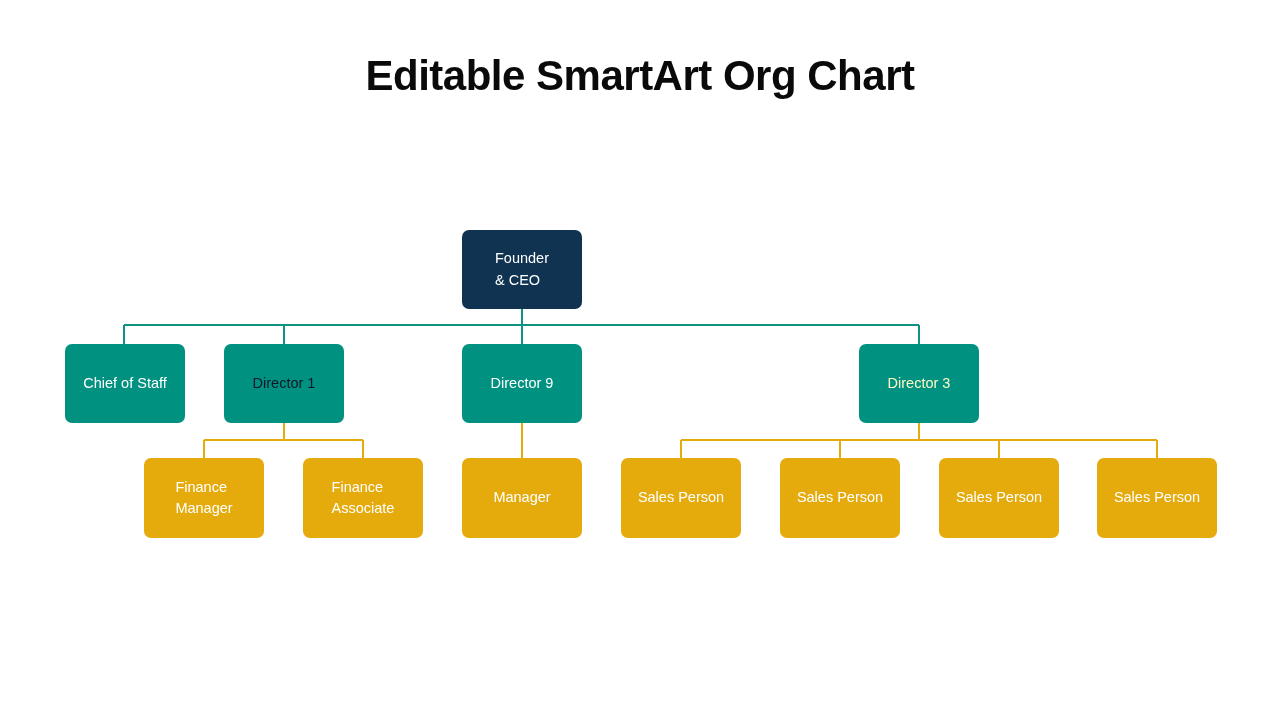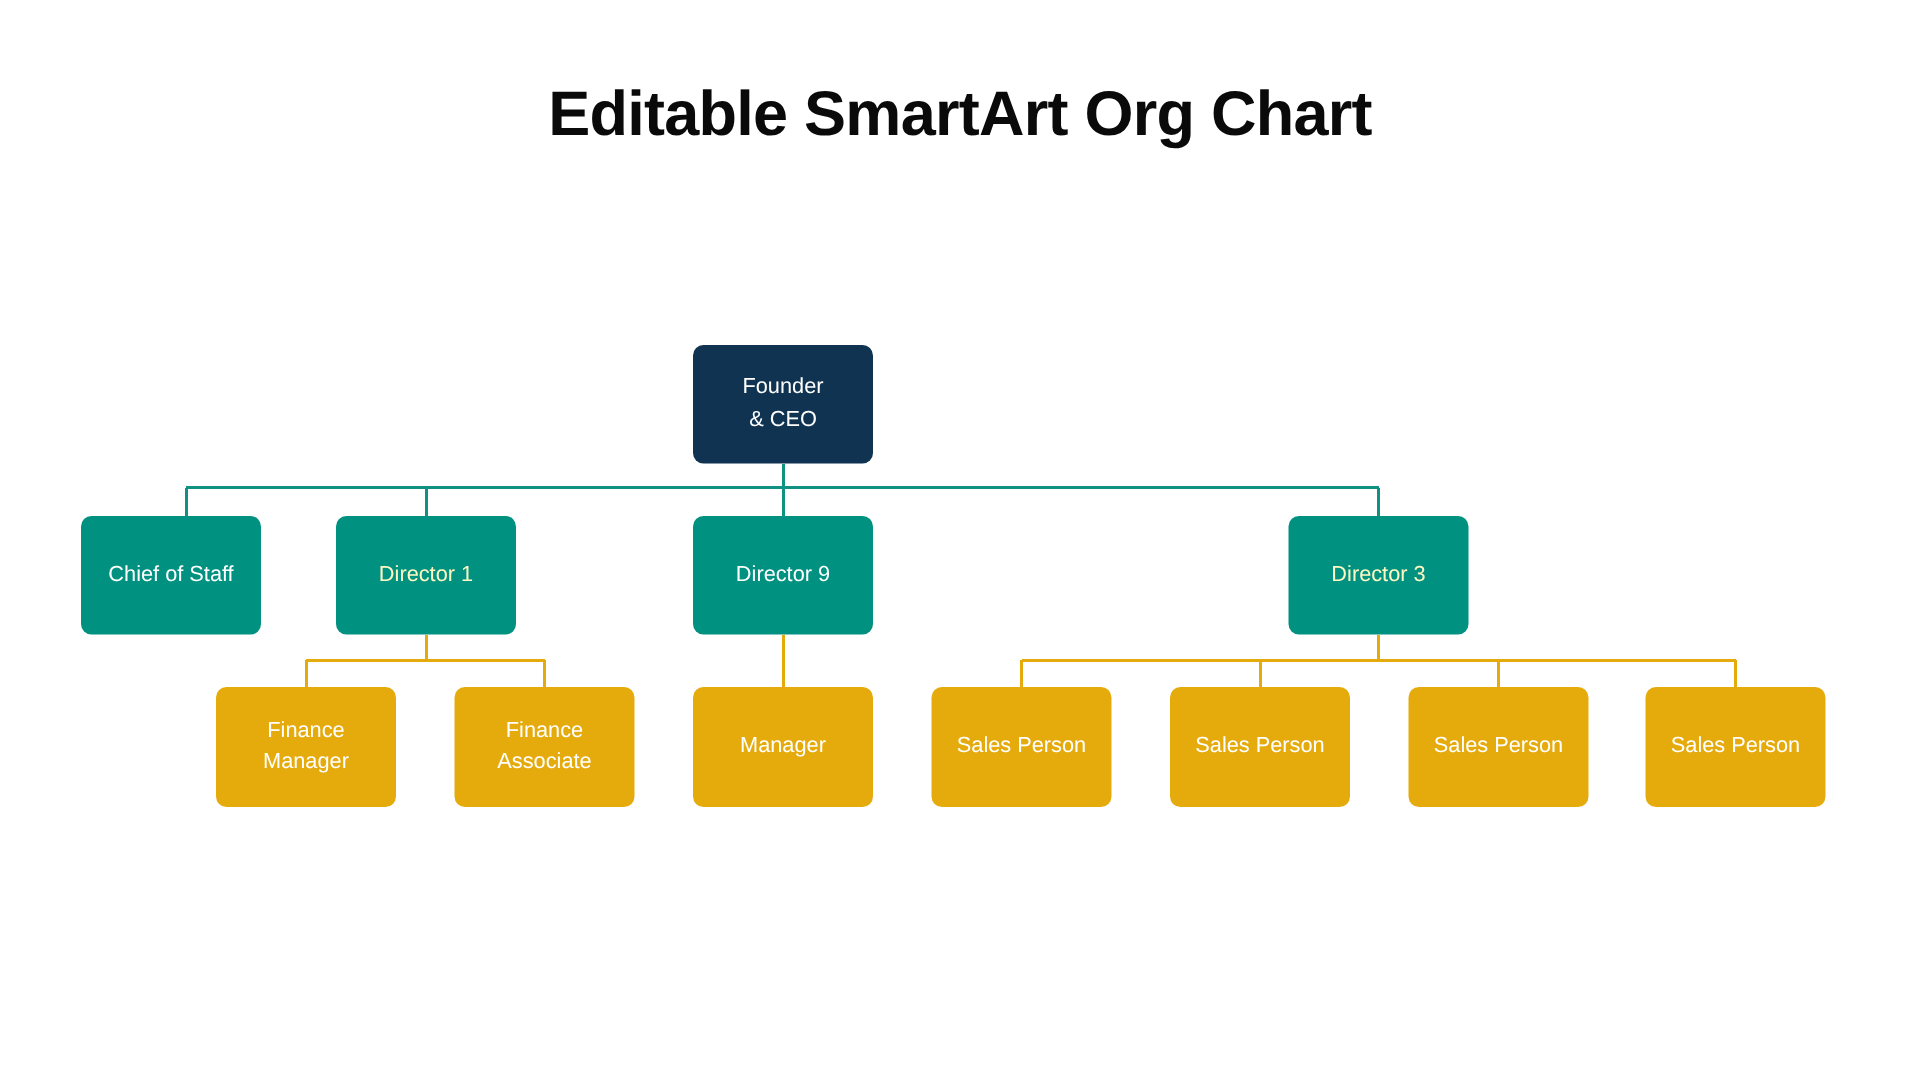--- a/index.html
+++ b/index.html
@@ -39,21 +39,21 @@
     height: 720px;
     pointer-events: none;
   }
   .node {
     position: absolute;
     box-sizing: border-box;
     border-radius: 7px;
     display: flex;
     align-items: center;
     justify-content: center;
-    text-align: center;
+    text-align: left;
     color: #ffffff;
     font-size: 14.5px;
     line-height: 1.45;
     padding: 4px 6px;
   }
   .node.level-root { font-size: 14.5px; }
   .node.level-mid  { font-size: 14.5px; }
   .node.level-leaf { font-size: 14.5px; }
   .node-label {
     display: block;
@@ -85,24 +85,24 @@
       <line x1="840" y1="440" x2="840" y2="458" stroke="#e5ab0d" stroke-width="2" shape-rendering="crispEdges"></line>
       <line x1="999" y1="440" x2="999" y2="458" stroke="#e5ab0d" stroke-width="2" shape-rendering="crispEdges"></line>
       <line x1="1157" y1="440" x2="1157" y2="458" stroke="#e5ab0d" stroke-width="2" shape-rendering="crispEdges"></line>
     </svg>
 
   <div id="node-layer">
       <div class="node level-root" style="left: 462px; top: 230px; width: 120px; height: 79px; background: rgb(15, 51, 80); color: rgb(255, 255, 255);">
         <span class="node-label">Founder
 &amp; CEO</span>
       </div>
-      <div class="node level-mid" style="left: 54px; top: 344px; width: 120px; height: 79px; background: rgb(0, 145, 128); color: rgb(255, 255, 255);">
+      <div class="node level-mid" style="left: 65px; top: 344px; width: 120px; height: 79px; background: rgb(0, 145, 128); color: rgb(255, 255, 255);">
         <span class="node-label">Chief of Staff</span>
       </div>
-      <div class="node level-mid" style="left: 224px; top: 344px; width: 120px; height: 79px; background: rgb(0, 145, 128); color: #fef9c3;">
+      <div class="node level-mid" style="left: 224px; top: 344px; width: 120px; height: 79px; background: rgb(0, 145, 128); color: #0f172a;">
         <span class="node-label">Director 1</span>
       </div>
       <div class="node level-mid" style="left: 462px; top: 344px; width: 120px; height: 79px; background: rgb(0, 145, 128); color: rgb(255, 255, 255);">
         <span class="node-label">Director 9</span>
       </div>
       <div class="node level-mid" style="left: 859px; top: 344px; width: 120px; height: 79px; background: rgb(0, 145, 128); color: #fef9c3;">
         <span class="node-label">Director 3</span>
       </div>
       <div class="node level-leaf" style="left: 144px; top: 458px; width: 120px; height: 80px; background: rgb(229, 171, 13); color: rgb(255, 255, 255);">
         <span class="node-label">Finance

